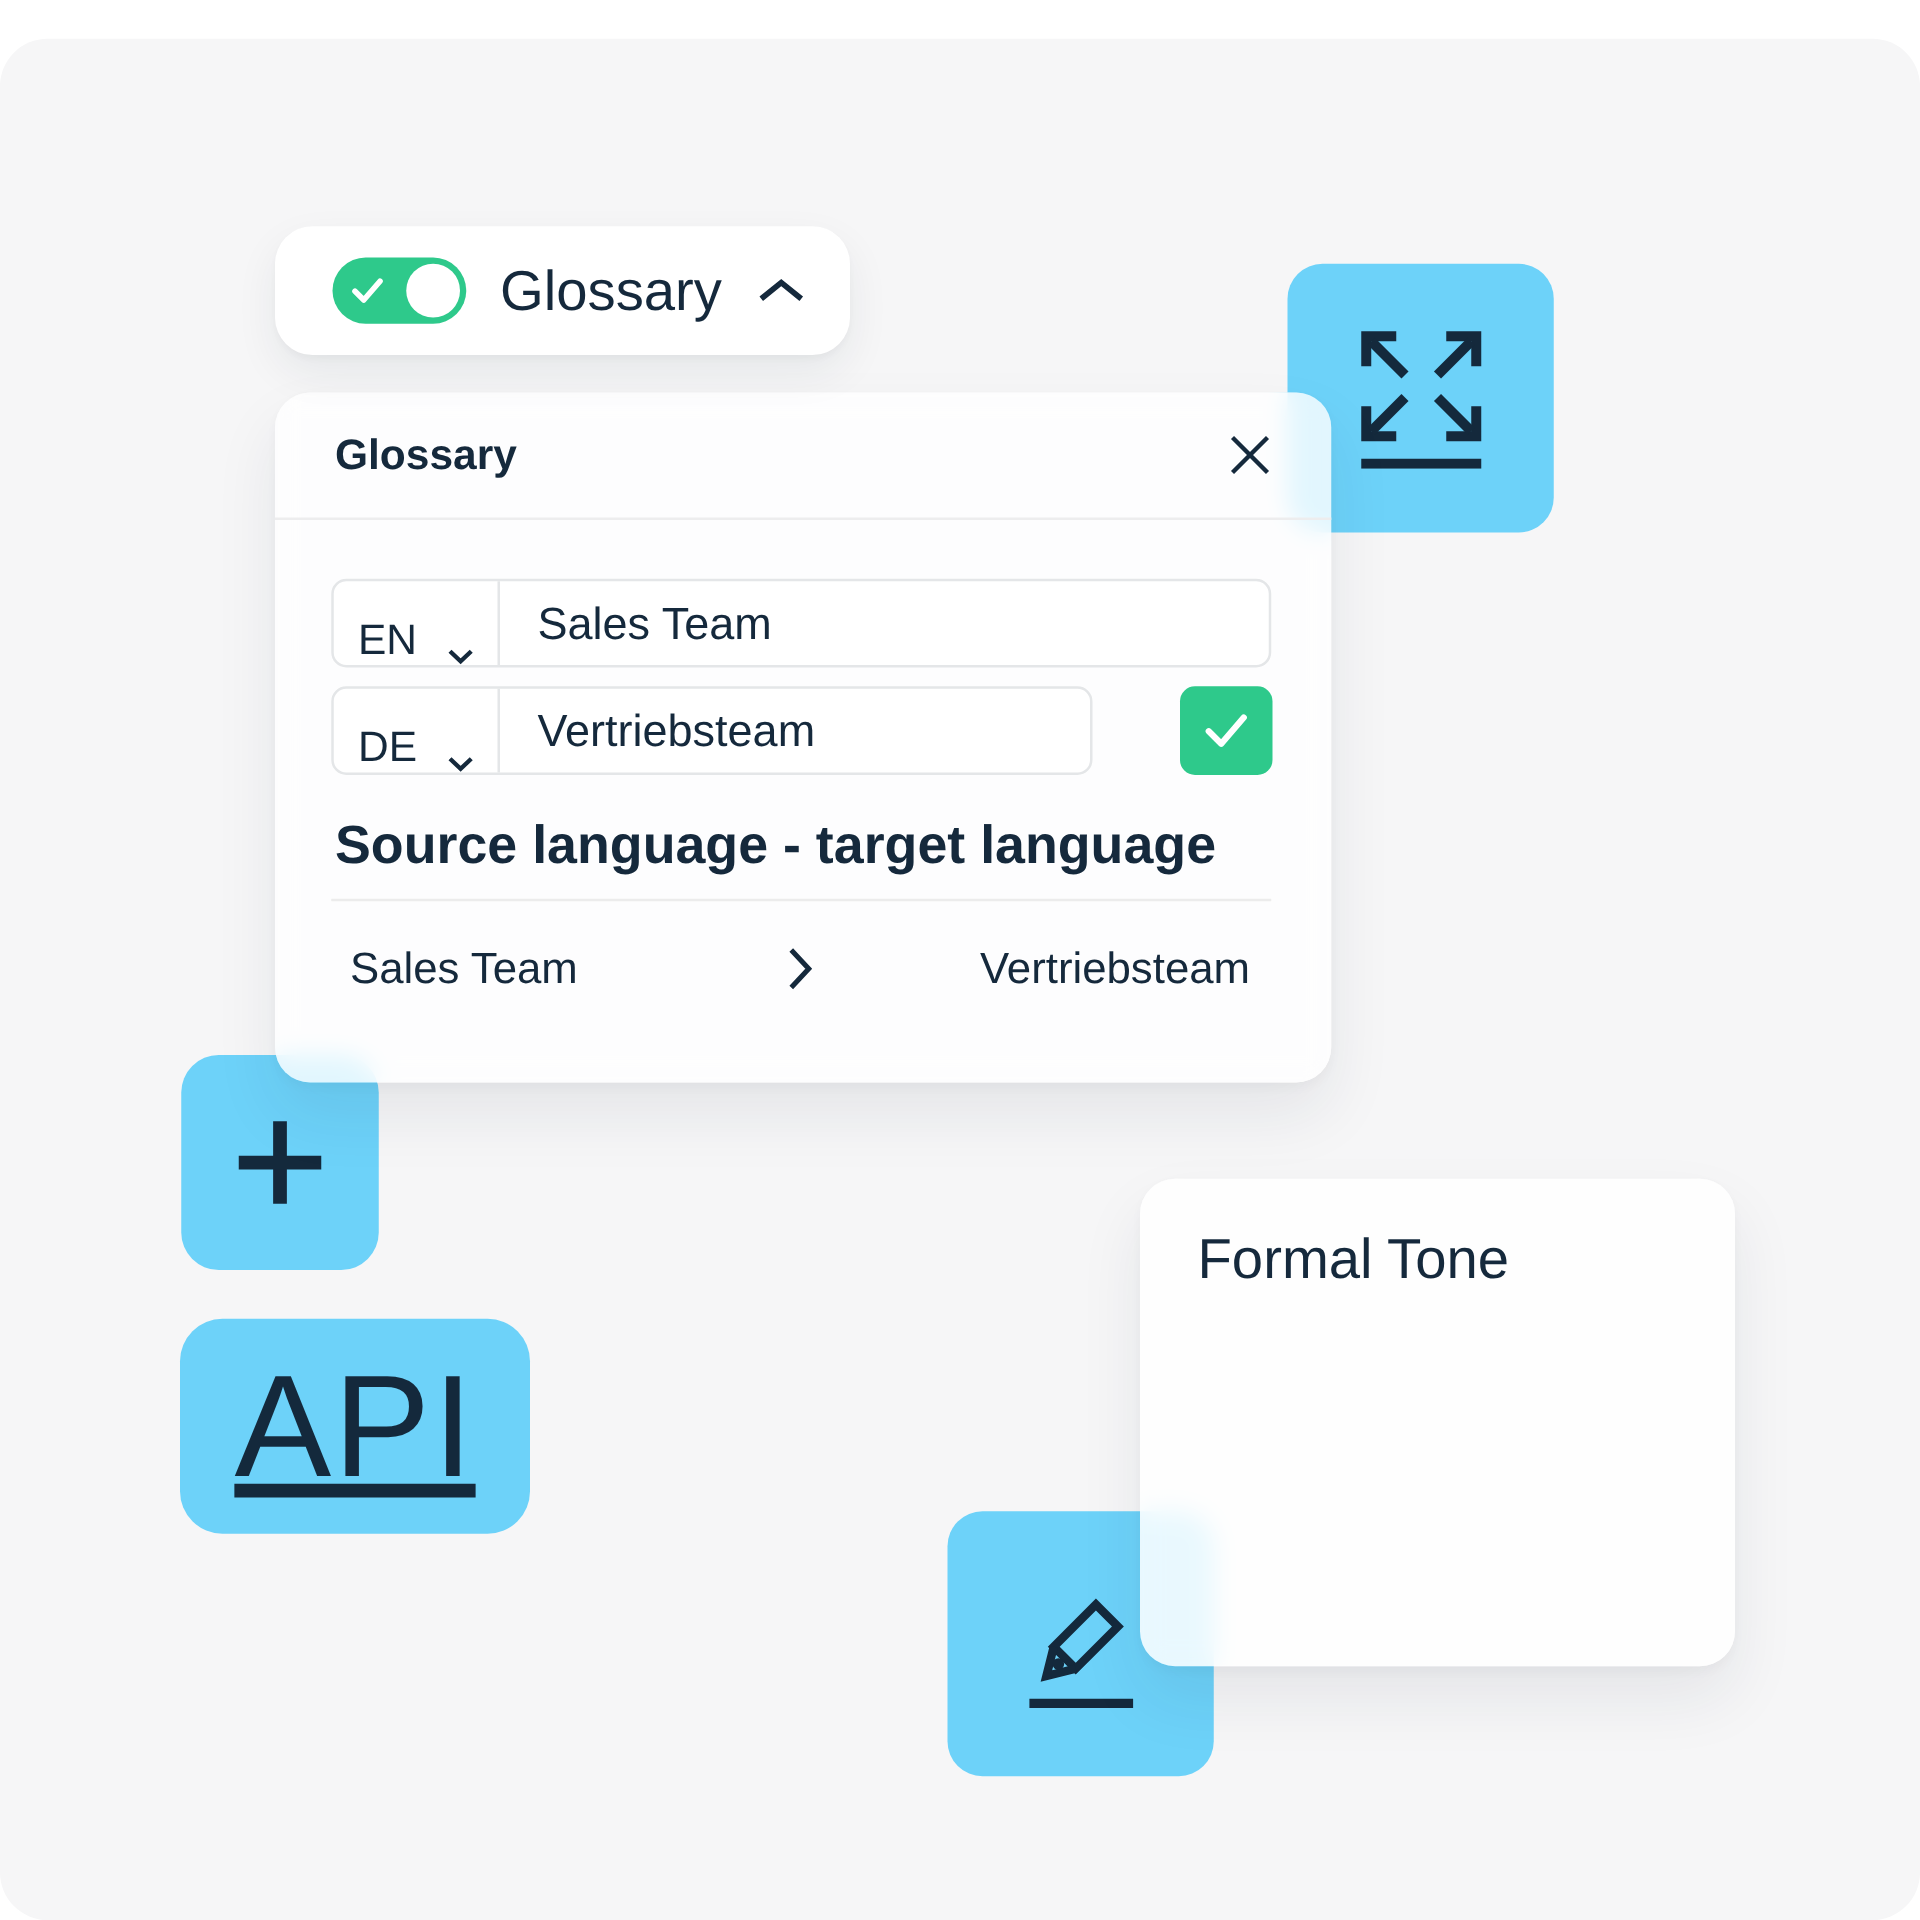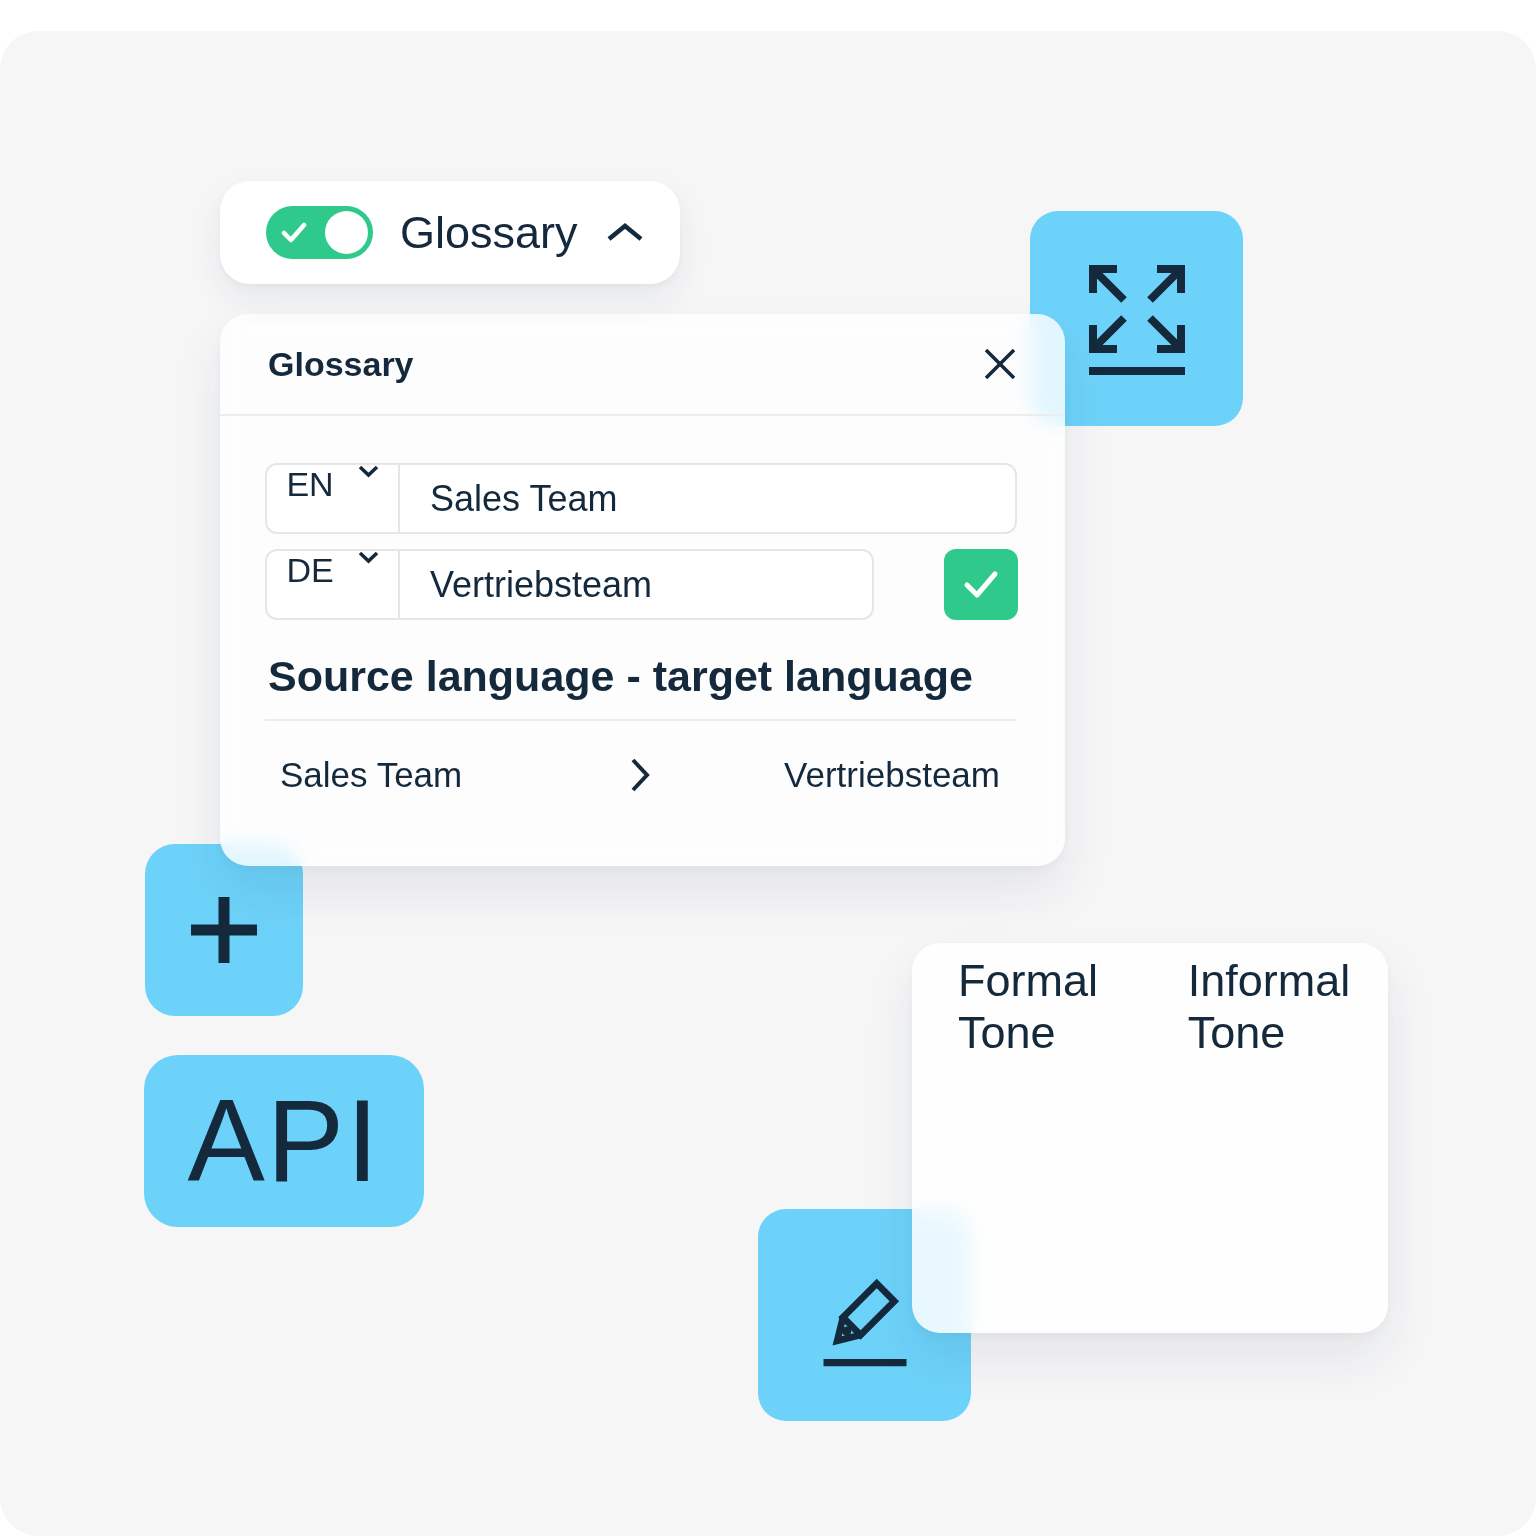--- a/index.html
+++ b/index.html
@@ -18,36 +18,36 @@
   .toggle{position:relative;width:107px;height:53px;border-radius:27px;background:#2ec98b;flex:0 0 auto;}
   .toggle .knob{position:absolute;top:5px;right:5px;width:43px;height:43px;border-radius:50%;background:#ffffff;}
   .toggle .tick{position:absolute;left:15px;top:16px;}
 
   
   .tile{position:absolute;background:#6dd2f9;display:flex;align-items:center;justify-content:center;z-index:1;}
   .expand-tile{left:1030px;top:180px;width:213px;height:215px;border-radius:28px;}
   .plus-tile{left:145px;top:813px;width:158px;height:172px;border-radius:30px;}
   .api-tile{left:144px;top:1024px;width:280px;height:172px;border-radius:34px;}
   .pencil-tile{left:758px;top:1178px;width:213px;height:212px;border-radius:28px;}
-  .api-label{font-size:116px;font-weight:300;letter-spacing:2px;line-height:1;color:#14293c;}
+  .api-label{font-size:116px;font-weight:300;letter-spacing:2px;line-height:1;color:#14293c;text-decoration:underline;}
 
   
   .glossary-card{position:absolute;left:220px;top:283px;width:845px;height:552px;border-radius:28px;
       background:rgba(255,255,255,.80);-webkit-backdrop-filter:blur(10px);backdrop-filter:blur(10px);
       box-shadow:0 26px 52px rgba(20,41,60,.08),0 4px 12px rgba(20,41,60,.04);z-index:2;}
   .card-header{position:absolute;left:48px;top:0;height:100px;display:flex;align-items:center;}
   .card-title{font-size:34px;font-weight:700;}
   .close-btn{position:absolute;right:46px;top:31px;width:38px;height:38px;cursor:pointer;background:none;border:none;padding:0;}
   .hdr-divider{position:absolute;left:0;right:0;top:100px;height:2px;background:#ededee;}
 
   .entry-row{position:absolute;left:45px;height:71px;background:#fff;border:2px solid #e4e6e8;border-radius:12px;
              display:flex;box-sizing:border-box;}
   .entry-row.en{top:149px;width:752px;}
   .entry-row.de{top:235px;width:609px;}
-  .lang-cell{width:131px;flex:0 0 auto;border-right:2px solid #e4e6e8;display:flex;align-items:flex-start;justify-content:center;gap:24px;
+  .lang-cell{width:131px;flex:0 0 auto;border-right:2px solid #e4e6e8;display:flex;align-items:flex-end;justify-content:center;gap:24px;
              font-size:34px;font-weight:500;cursor:pointer;}
   .term-cell{display:flex;align-items:center;padding-left:30px;font-size:36px;flex:1;}
   .confirm-btn{position:absolute;left:724px;top:235px;width:74px;height:71px;border:none;border-radius:12px;
                background:#2ec98b;display:flex;align-items:center;justify-content:center;cursor:pointer;}
 
   .section-heading{position:absolute;left:48px;top:338px;font-size:43px;font-weight:700;}
   .list-divider{position:absolute;left:45px;right:48px;top:405px;height:2px;background:#ececec;}
   .pair-row{position:absolute;left:60px;top:438px;width:720px;height:46px;display:grid;grid-template-columns:1fr auto 1fr;
             align-items:center;cursor:pointer;}
   .pair-source{font-size:35px;text-align:left;}
@@ -185,17 +185,16 @@
         </g>
         <line x1="10" y1="100" x2="90" y2="100" stroke-width="7"></line>
       </svg>
     </span>
   </div>
 
 
   <div class="menu">
     <div class="menu-item">Formal Tone</div>
     <div class="menu-divider"></div>
-    <div class="menu-item">Informal Tone</div>
     <div class="menu-divider"></div>
   </div>
 
 </div>
 
 </body></html>

